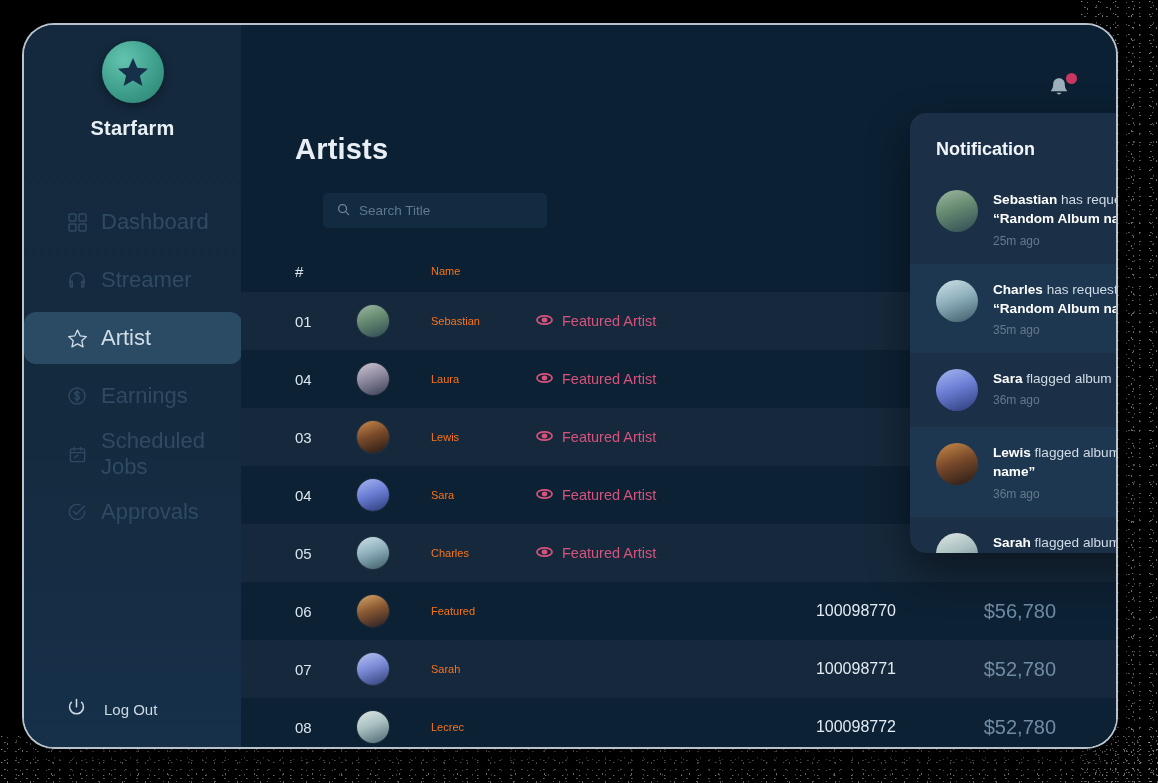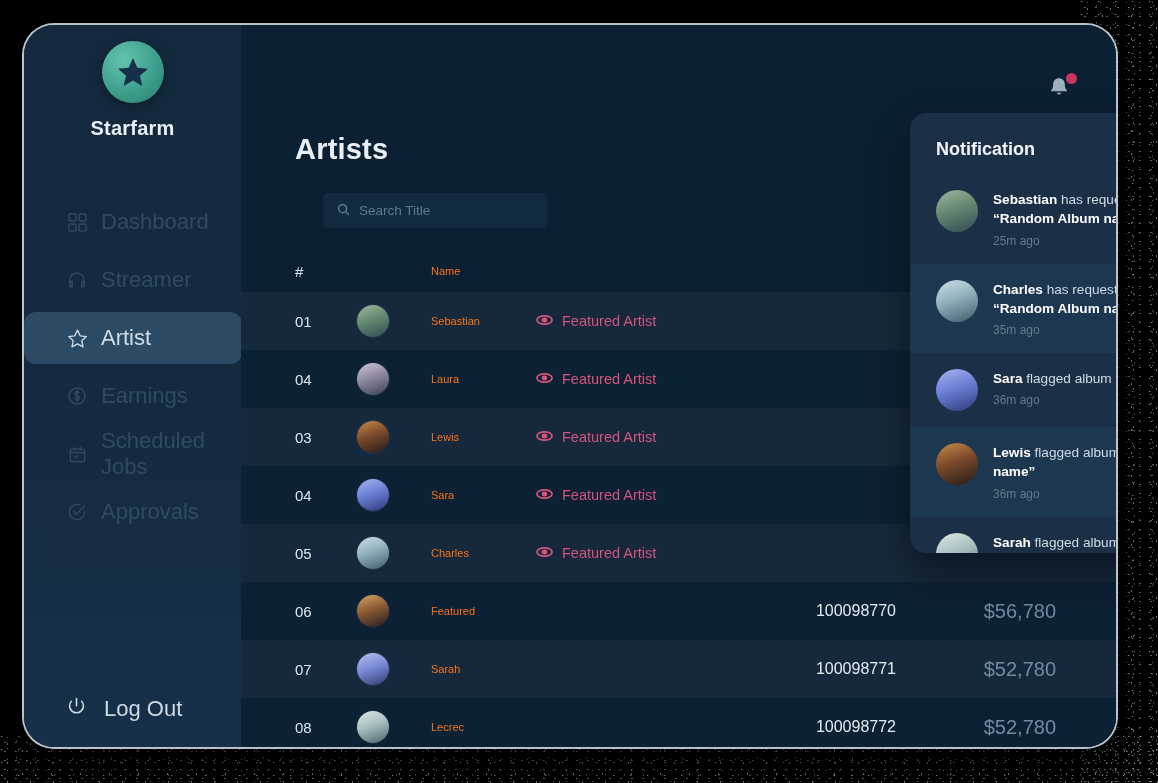--- a/index.html
+++ b/index.html
@@ -66,21 +66,21 @@
   .nav-item.active {
     background:#2b4a63; color:#cfdce6;
     border-radius:12px; margin-right:-1px;
   }
   .nav-item.dim { color:#2f4a63; }
 
   .logout {
     margin-top:auto; margin-bottom:8px;
     display:flex; align-items:center; gap:17px;
     height:60px; padding-left:42px;
-    color:#cdd9e3; font-size:22px; cursor:pointer;
+    color:#cdd9e3; font-size:15px; cursor:pointer;
   }
 
   
   #main {
     flex:1; position:relative; height:100%;
     background:#0b2033;
     overflow:hidden;
   }
   #bell-wrap {
     position:absolute; right:38px; top:48px; width:34px; height:34px; cursor:pointer;

